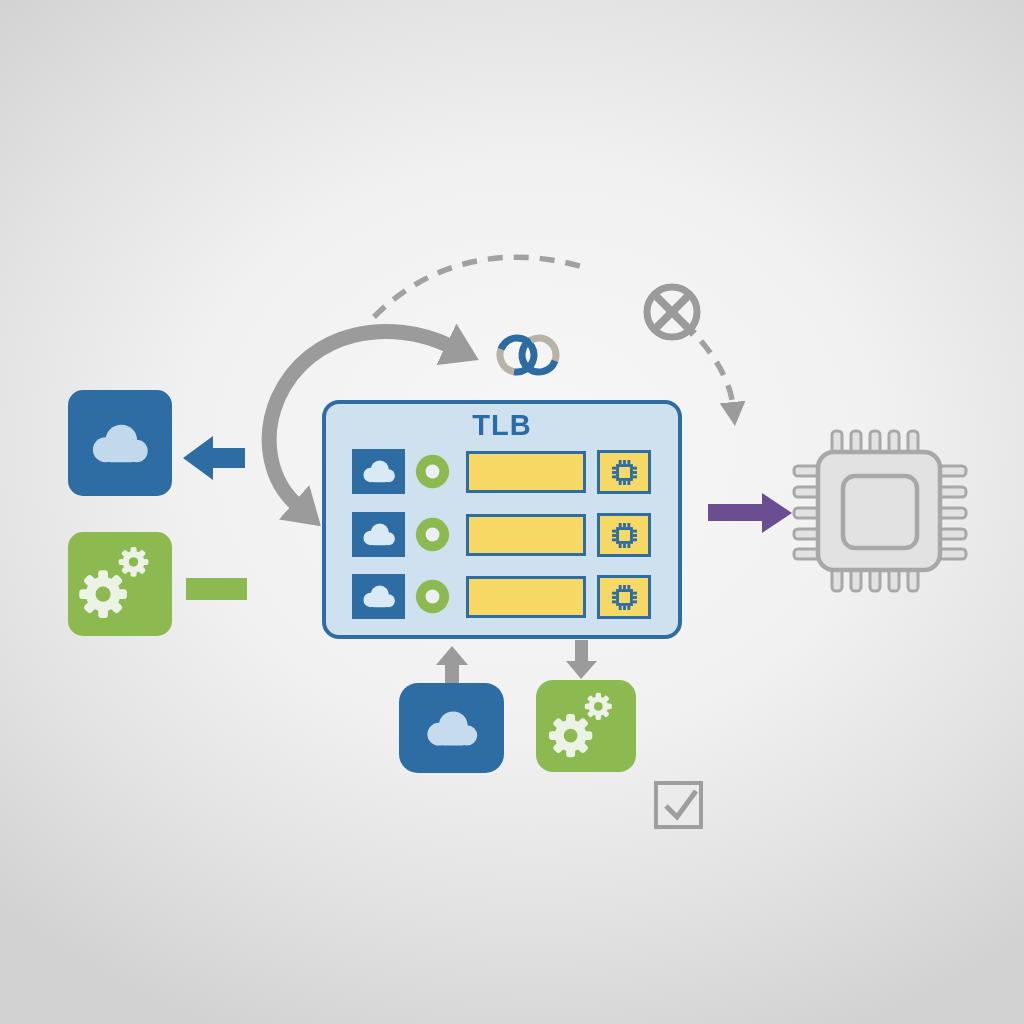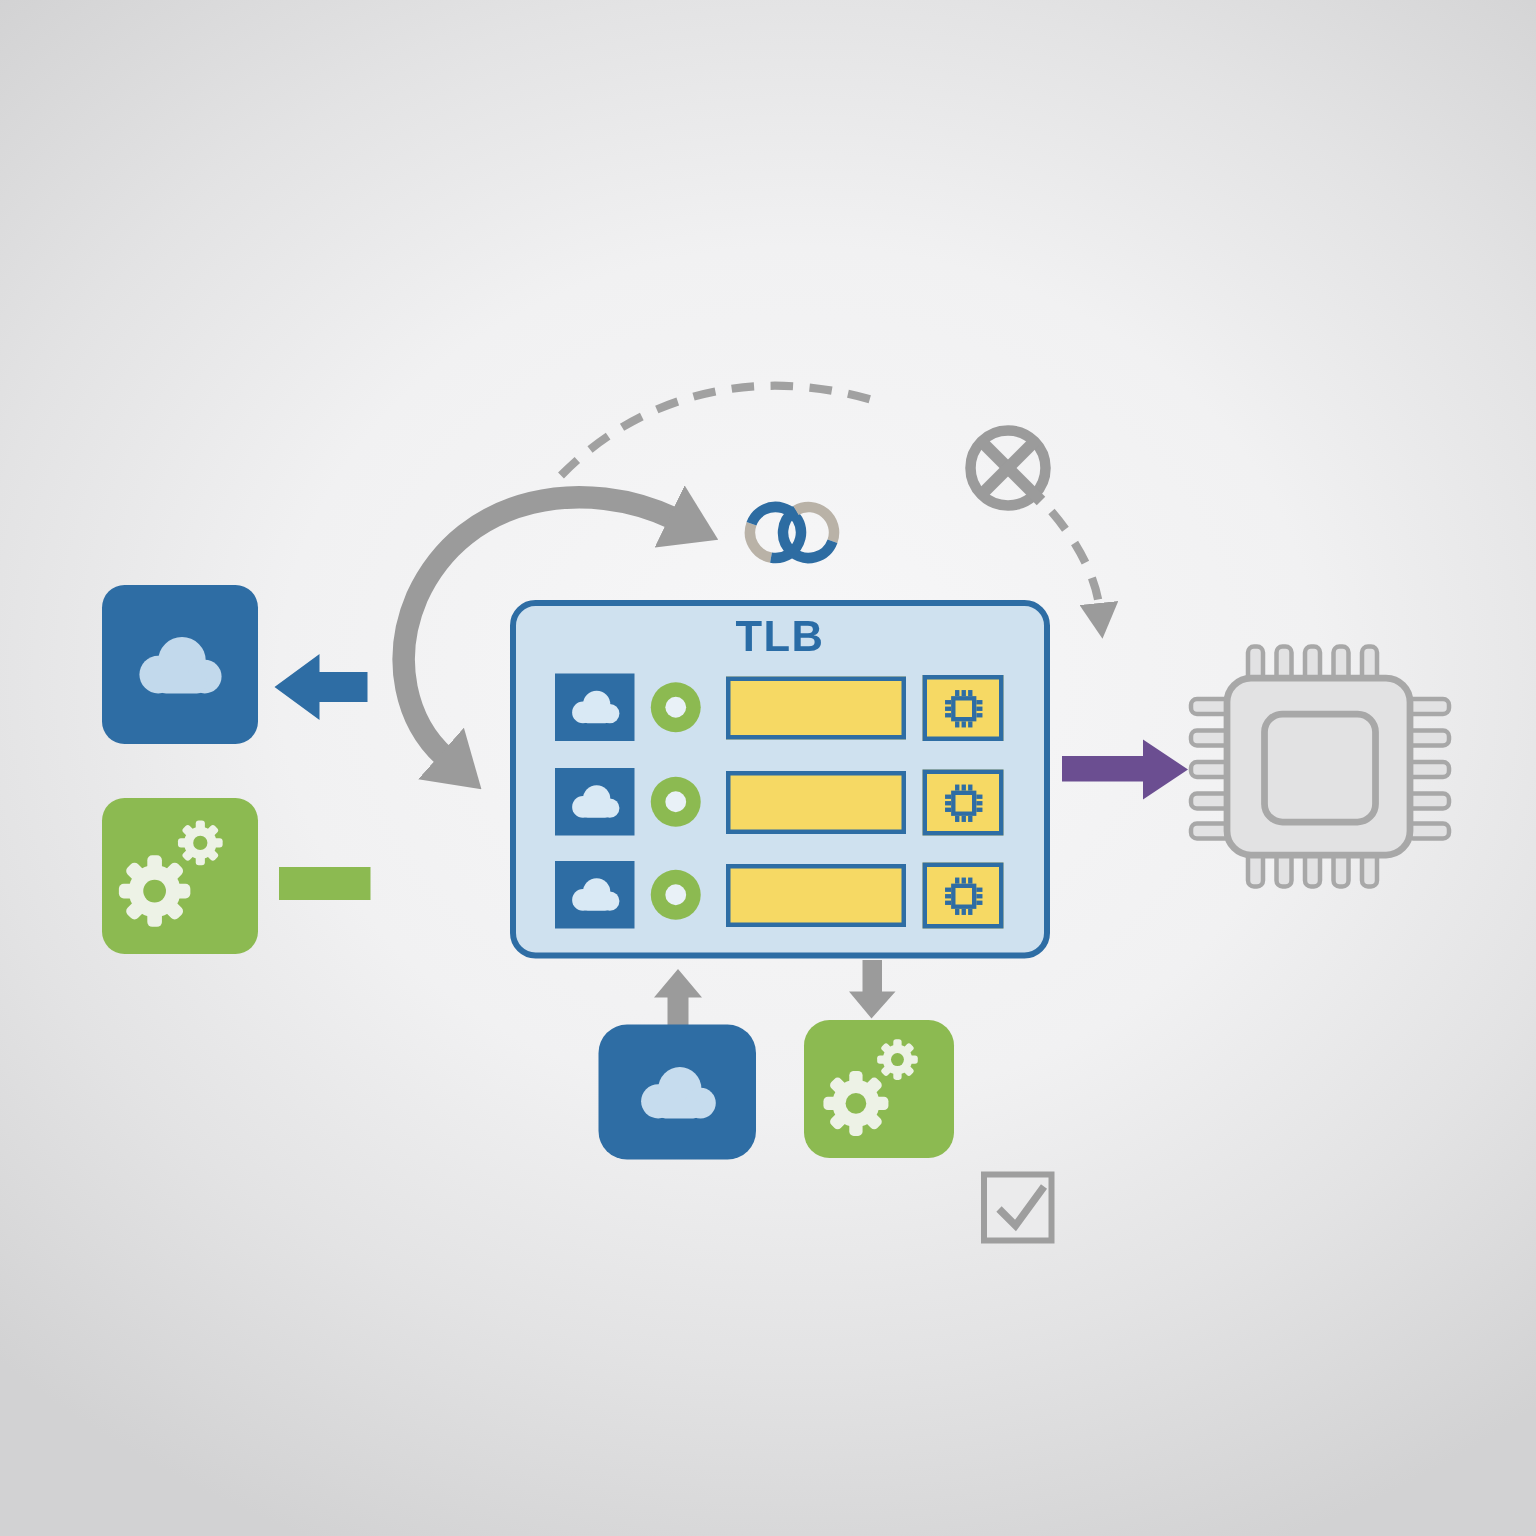--- a/index.html
+++ b/index.html
@@ -23,21 +23,21 @@
   .tile-left-gears{left:68px;top:532px;width:104px;height:104px;border-radius:15px;}
   .tile-bottom-cloud{left:399px;top:683px;width:105px;height:90px;border-radius:19px;}
   .tile-bottom-gears{left:536px;top:680px;width:100px;height:92px;border-radius:17px;}
   .cloud-lg{width:66px;color:#c2d9ec;display:block;}
   .cloud-md{width:60px;color:#c6dcee;display:block;}
   .gears-lg{width:88px;color:#edf2e6;display:block;}
   .gears-md{width:80px;color:#edf2e6;display:block;}
 
   
   .tlb-box{
-    position:absolute;left:340px;top:400px;width:360px;height:239px;
+    position:absolute;left:322px;top:400px;width:360px;height:239px;
     background:#cfe1ef;border:4px solid #2e6da4;border-radius:17px;
     box-sizing:border-box;z-index:2;padding-left:48px;
   }
   .tlb-title{
     position:absolute;left:0;right:0;top:5px;text-align:center;
     font-size:29px;font-weight:bold;color:#2a6ca6;letter-spacing:1px;
   }
   .tlb-row{position:absolute;left:26px;width:300px;height:45px;}
   .row-1{top:45px;} .row-2{top:108px;} .row-3{top:170px;}
   .cell-cloud{

